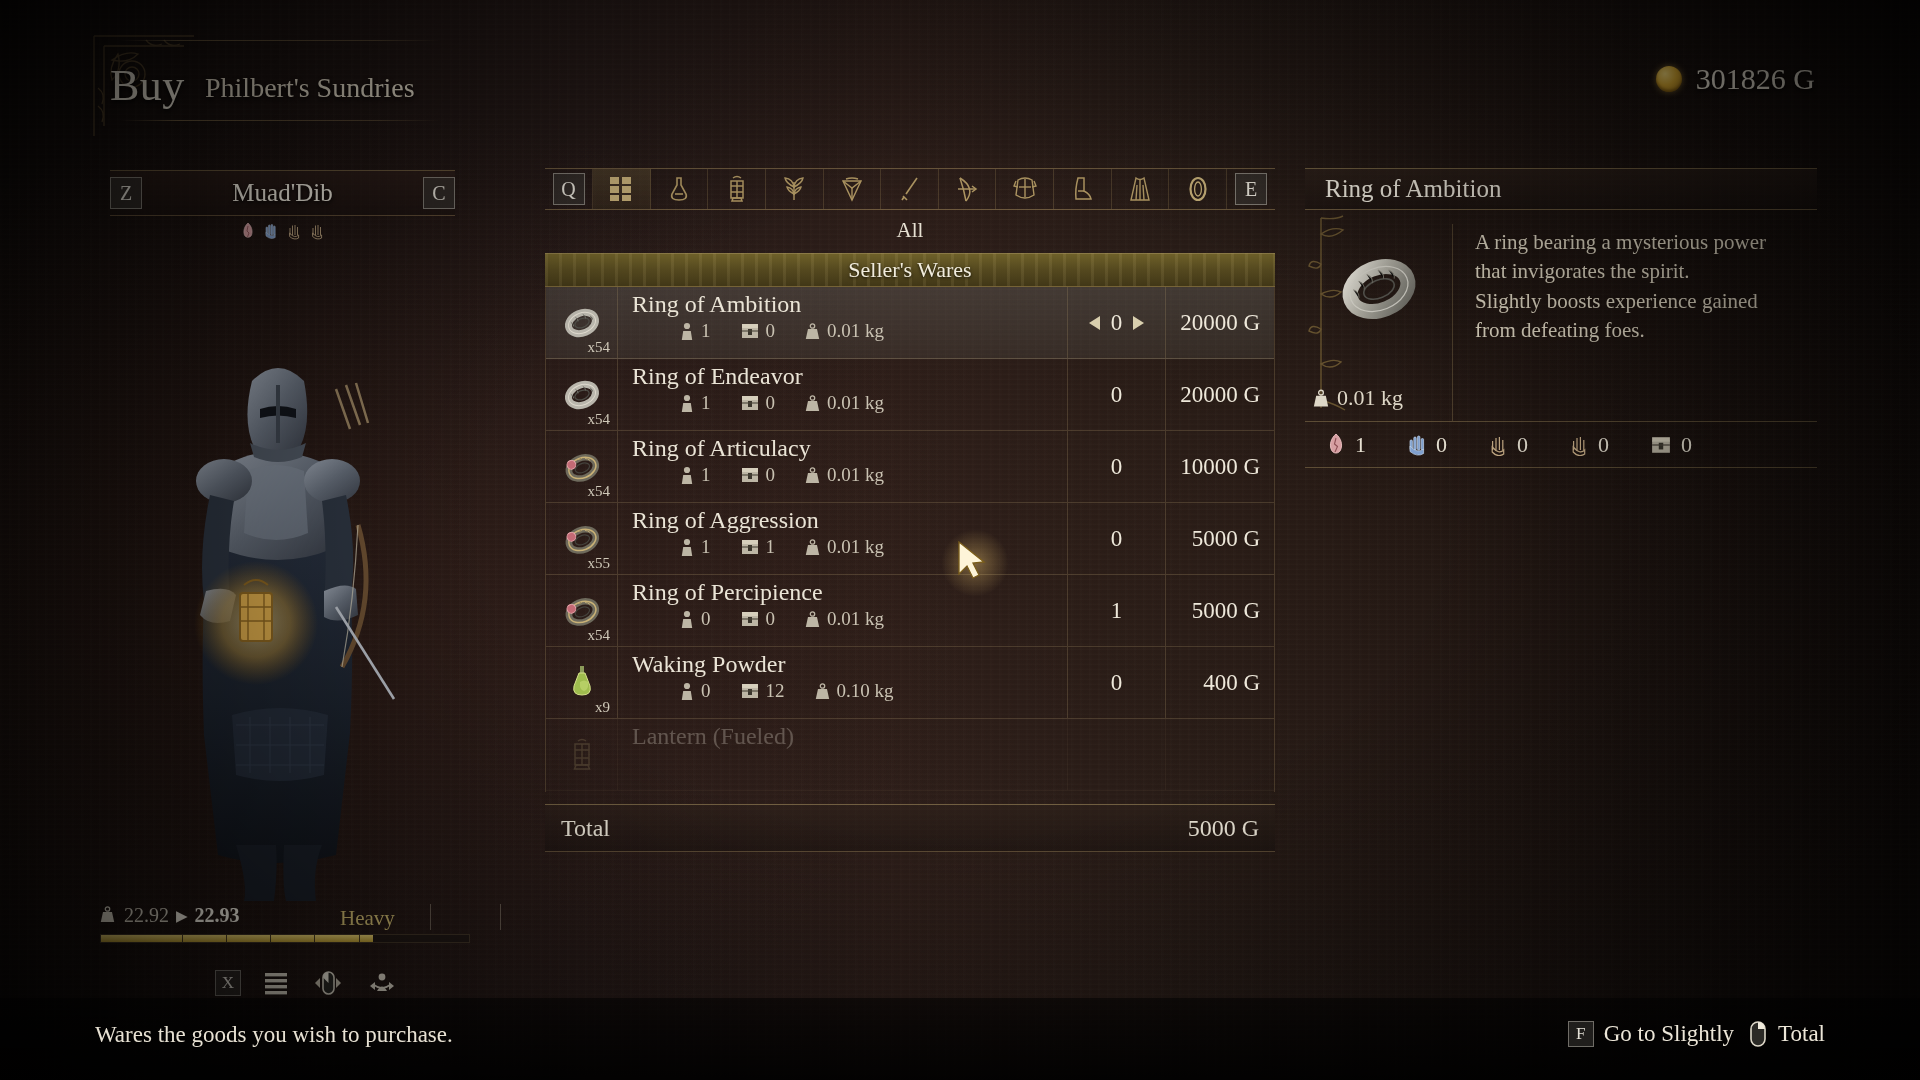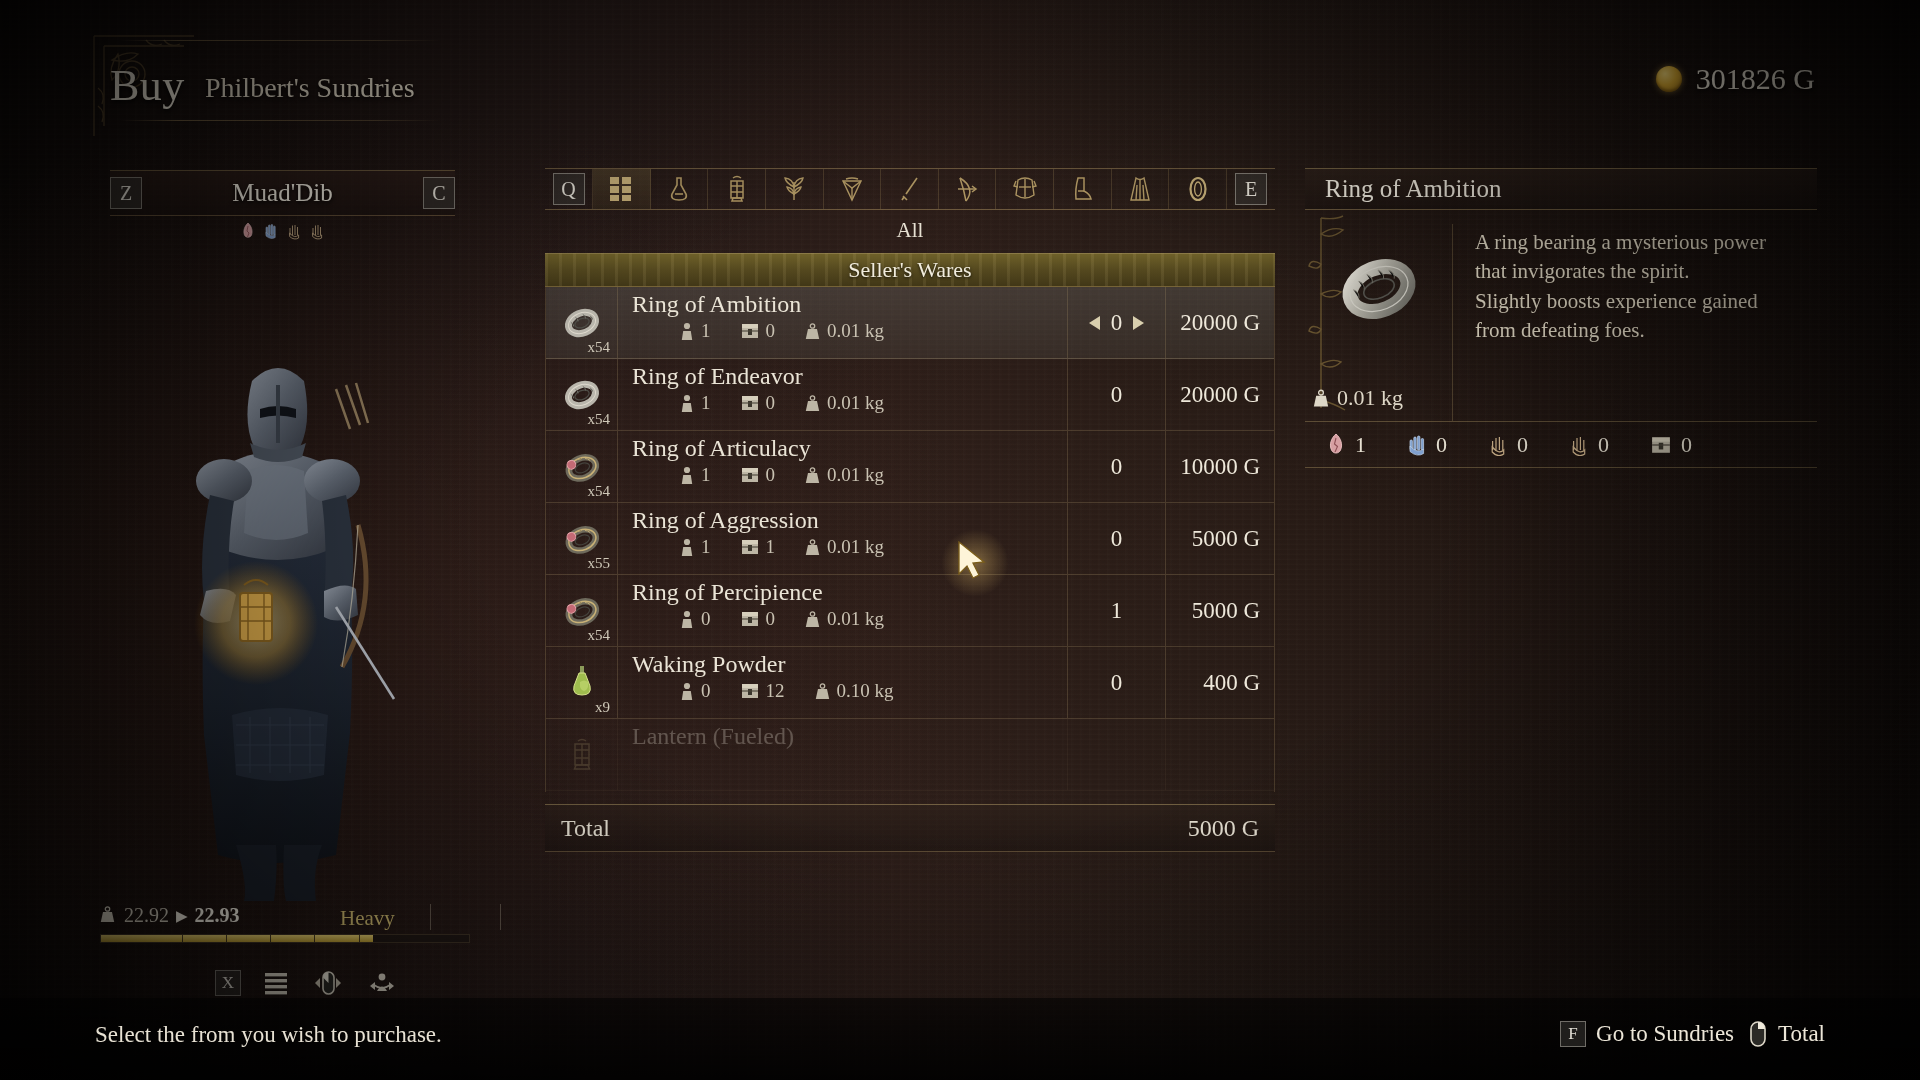--- a/index.html
+++ b/index.html
@@ -842,25 +842,25 @@
 </div>
 
 <div id="cursor-glow"></div>
 <svg id="cursor" viewBox="0 0 34 40">
   <path d="M4 2 L4 34 L12 26 L18 38 L24 35 L18 23 L29 22 z" fill="#fdf4d8" stroke="#7a5d1a" stroke-width="1.3"></path>
 </svg>
 
 <div id="vig"></div>
 
 <div id="bottombar">
-  <div id="hint">Select the from you wish to purchase.</div>
+  <div id="hint">Wares the goods you wish to purchase.</div>
   <div id="actions">
     <div class="action">
       <div class="keycap-sm">F</div>
-      <span>Go to Sundries</span>
+      <span>Go to Slightly</span>
     </div>
     <div class="action">
       <svg width="20" height="28" viewBox="0 0 20 28">
         <rect x="3" y="2" width="14" height="24" rx="7" fill="#2b2a26" stroke="#ddd7c8" stroke-width="1.6"></rect>
         <path d="M10 2 a7 7 0 0 1 7 7 l-7 0 z" fill="#f0ebdd"></path>
       </svg>
       <span>Total</span>
     </div>
   </div>
 </div>

